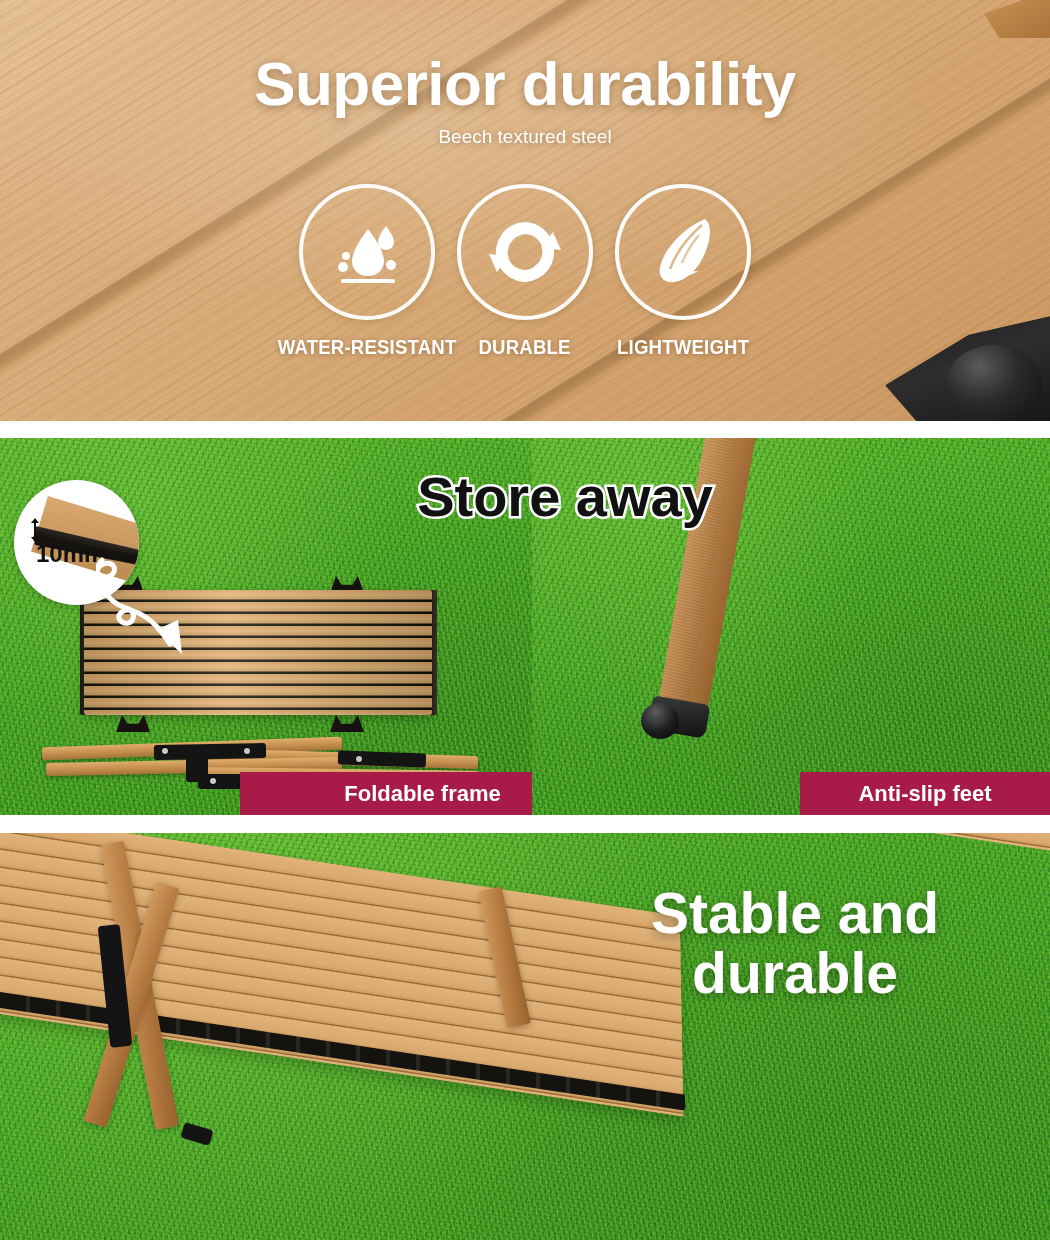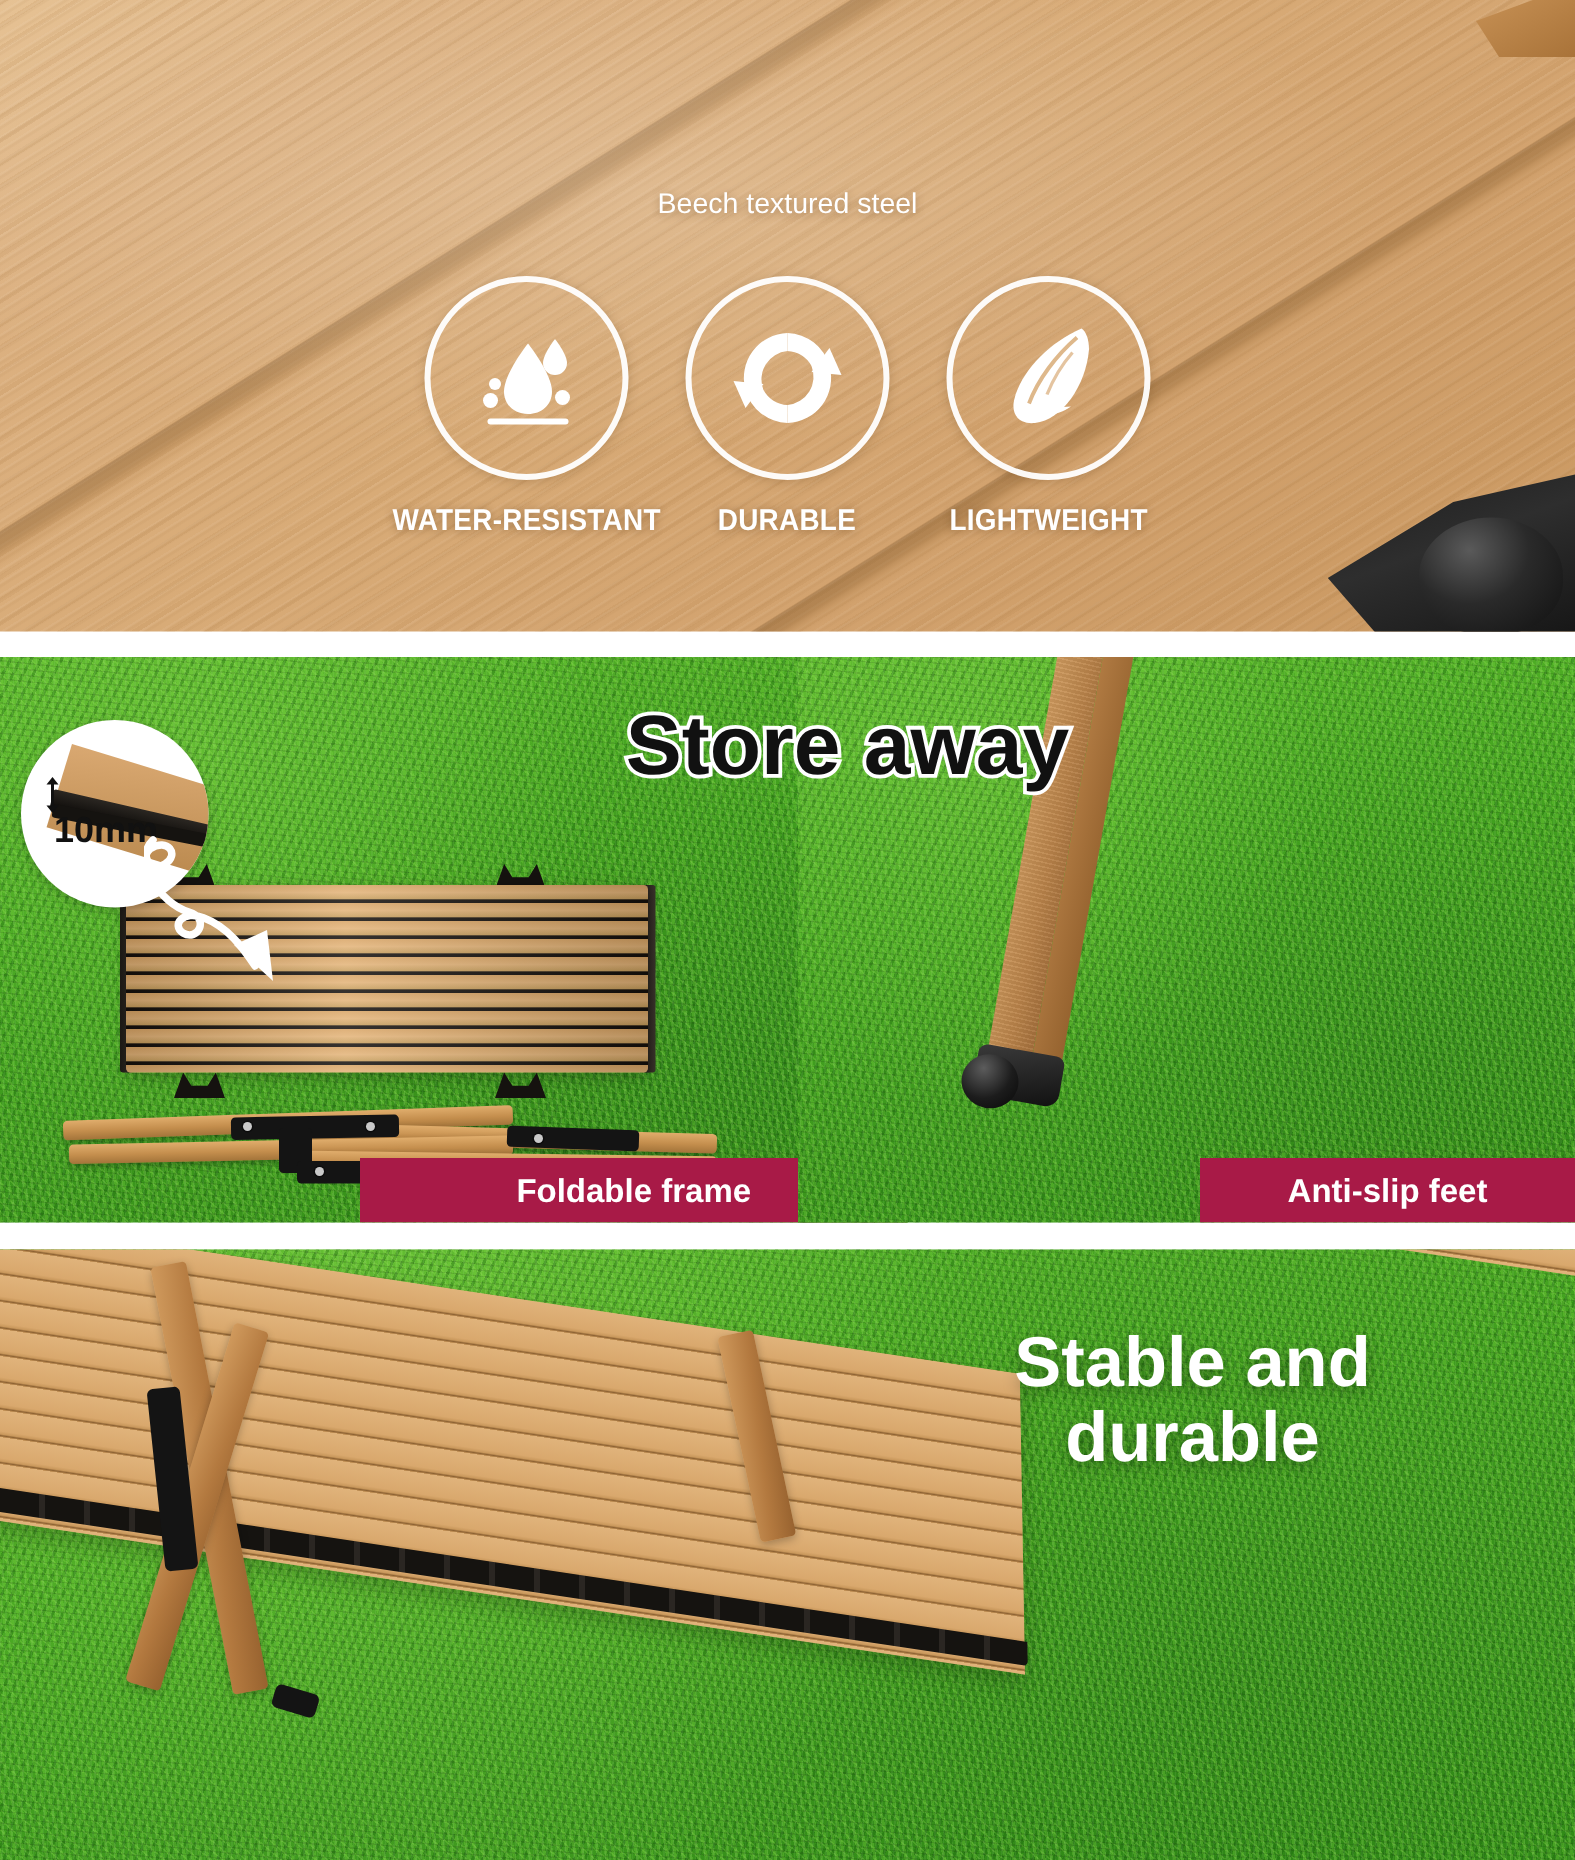--- a/index.html
+++ b/index.html
@@ -60,21 +60,21 @@
   }
   .hero-sub{
     position:absolute; left:0; top:126px; width:100%;
     text-align:center; color:#fff;
     font-size:19px; font-weight:normal;
     text-shadow:0 1px 6px rgba(90,55,20,.40);
   }
 
   .feature-row{
     position:absolute; left:0; top:184px; width:100%;
-    display:flex; justify-content:center; align-items:flex-start; gap:16px;
+    display:flex; justify-content:center; align-items:flex-start; gap:0;
   }
   .feature{ width:140px; display:flex; flex-direction:column; align-items:center; }
   .feature .ring{
     width:136px; height:136px; border-radius:50%;
     border:4px solid rgba(255,255,255,.95);
     display:flex; align-items:center; justify-content:center;
     box-shadow:0 1px 7px rgba(100,62,24,.25);
   }
   .feature .ring svg{ display:block; }
   .feature .cap{
@@ -254,37 +254,38 @@
   .xleg.l1{ left:100px; top:10px; height:290px; transform:rotate(-11deg); transform-origin:top center; }
   .xleg.l2{ left:156px; top:52px; height:250px; transform:rotate(17deg); transform-origin:top center; }
   .xleg.l3{ left:478px; top:56px; height:140px; transform:rotate(-12deg); transform-origin:top center; }
   .xbracket{ position:absolute; left:104px; top:92px; width:22px; height:122px;
              background:#141414; border-radius:4px; transform:rotate(-6deg); }
   .xfoot{ position:absolute; left:182px; top:293px; width:30px; height:16px;
           background:#141414; border-radius:4px; transform:rotate(17deg); }
 
   .bot-title{
     position:absolute; left:560px; top:50px; width:470px;
-    text-align:center; color:#fff; font-size:47px; font-weight:bold; line-height:1.06;
+    text-align:center; color:#fff; font-size:57px; font-weight:bold; line-height:1.06;
     text-shadow:0 3px 10px rgba(0,0,0,.34);
   }
   .bot-sub{
     position:absolute; left:560px; top:196px; width:470px;
     text-align:center; color:#fff; font-size:25px; font-weight:bold;
     text-shadow:0 2px 8px rgba(0,0,0,.36);
   }
 </style>
 </head>
 <body>
 
 <div class="sec-wood">
   <div class="wood-sheen"></div>
   <div class="wood-corner-top"></div>
   <div class="wood-corner"></div>
 
+  <div class="hero-title">Superior durability</div>
   <div class="hero-sub">Beech textured steel</div>
 
   <div class="feature-row">
 
     <div class="feature f-wr">
       <div class="ring">
         <svg width="86" height="86" viewBox="0 0 86 86">
           <path d="M44 20 C44 20 28 40 28 52 C28 61 35 67 44 67 C53 67 60 61 60 52 C60 40 44 20 44 20 Z" fill="#fff"></path>
           <path d="M62 17 C62 17 54 27 54 33 C54 38 58 41 62 41 C66 41 70 38 70 33 C70 27 62 17 62 17 Z" fill="#fff"></path>
           <circle cx="22" cy="47" r="4" fill="#fff"></circle>

